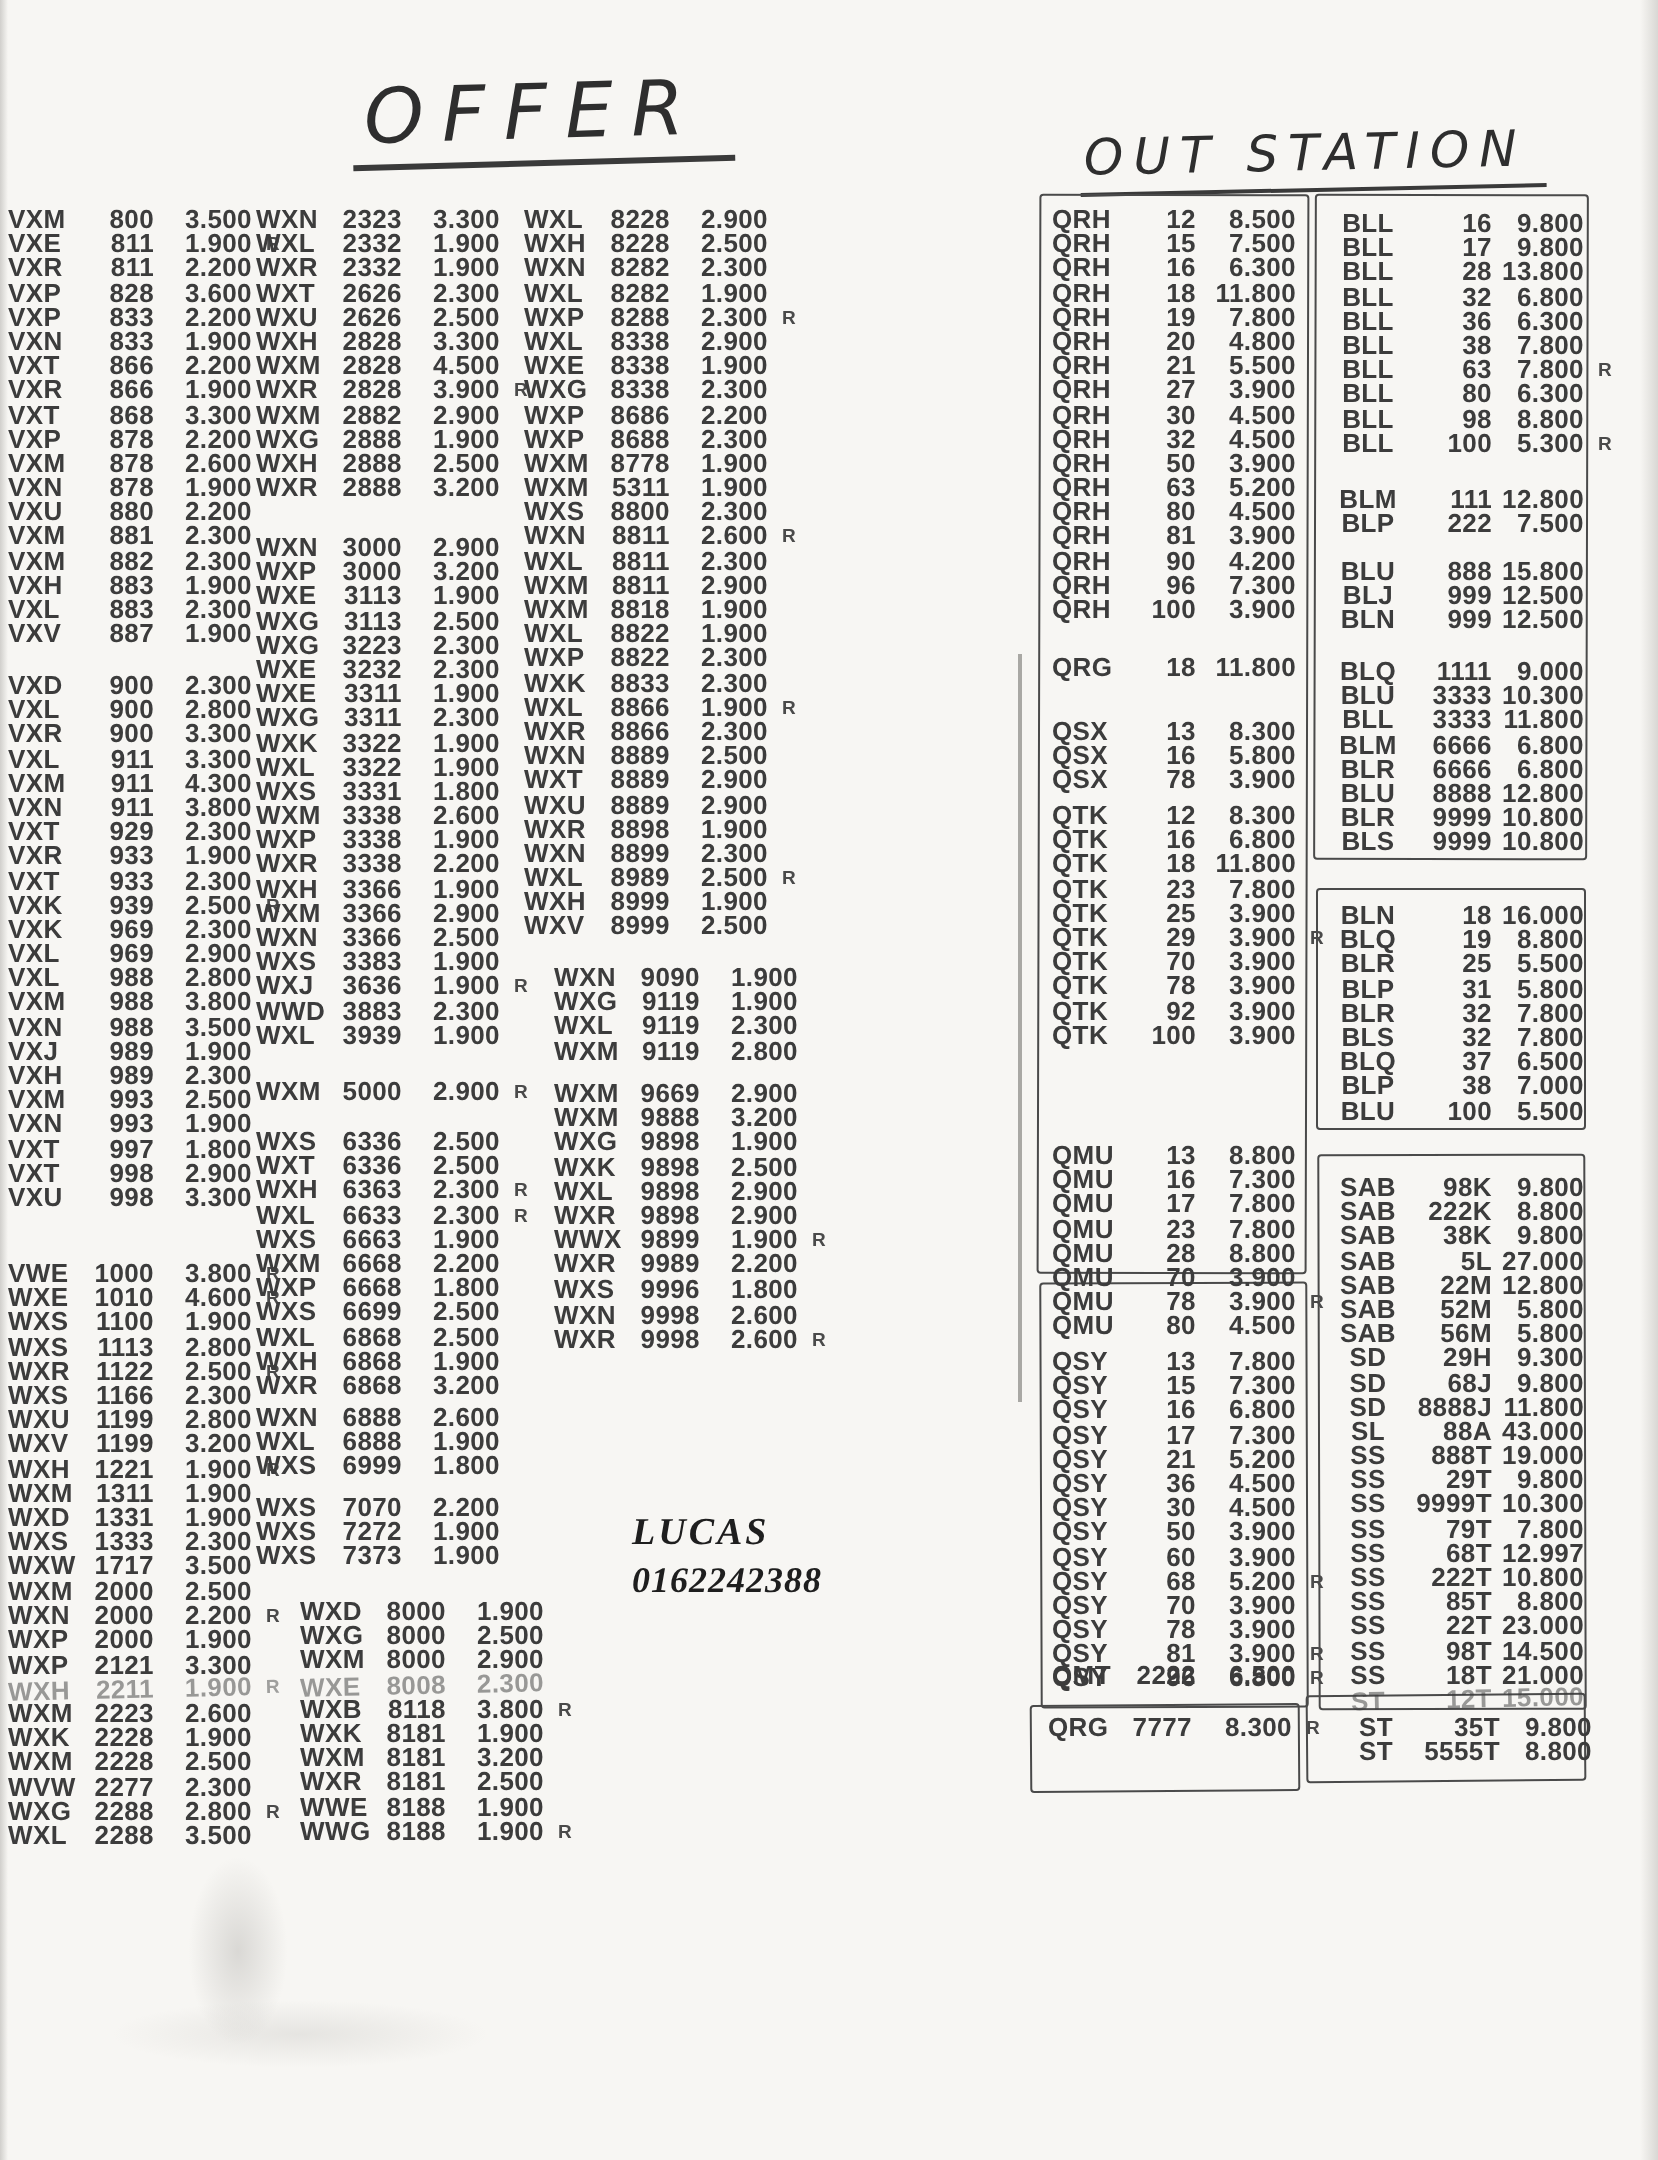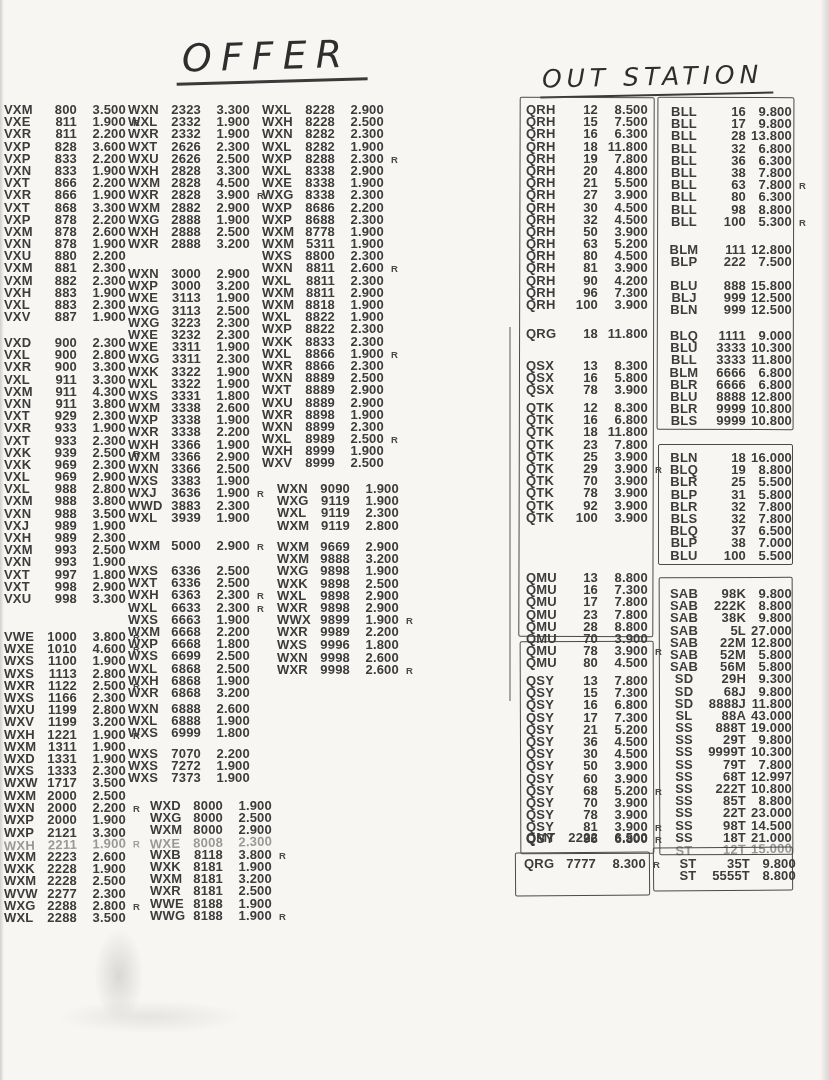--- a/index.html
+++ b/index.html
@@ -1559,19 +1559,23 @@
           <span class="v">9.800</span>
         </div>
         <div class="row b">
           <span class="c">ST</span>
           <span class="n">5555T</span>
           <span class="v">8.800</span>
         </div>
       </div>
     </div>
 
+  <div class="contact">
+    <div class="lucas">LUCAS</div>
+    <div class="phone">0162242388</div>
+  </div>
 
   <div class="vline"></div>
   <div class="edgeL"></div>
   <div class="edgeR"></div>
   <div class="sm1"></div>
   <div class="sm2"></div>
 </div>
 
 </body></html>

